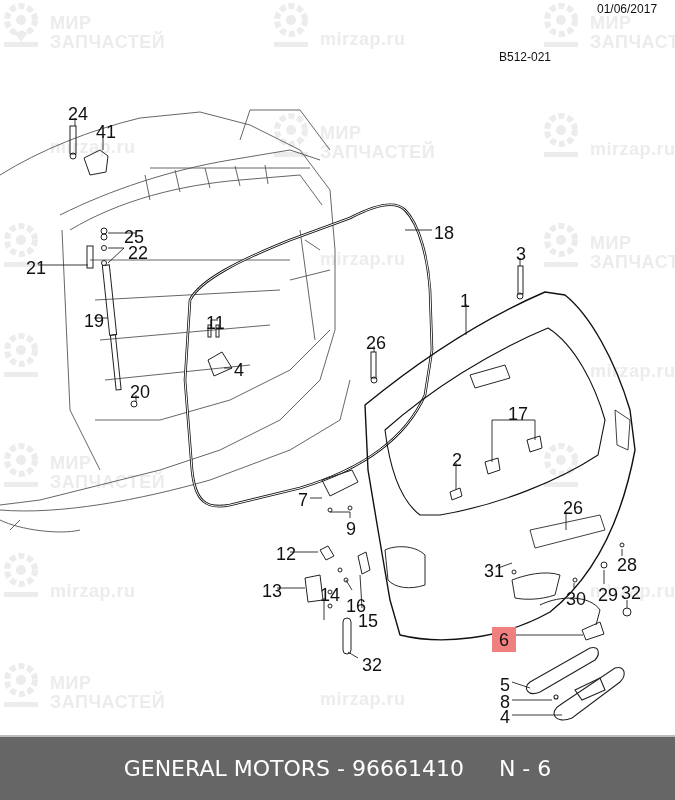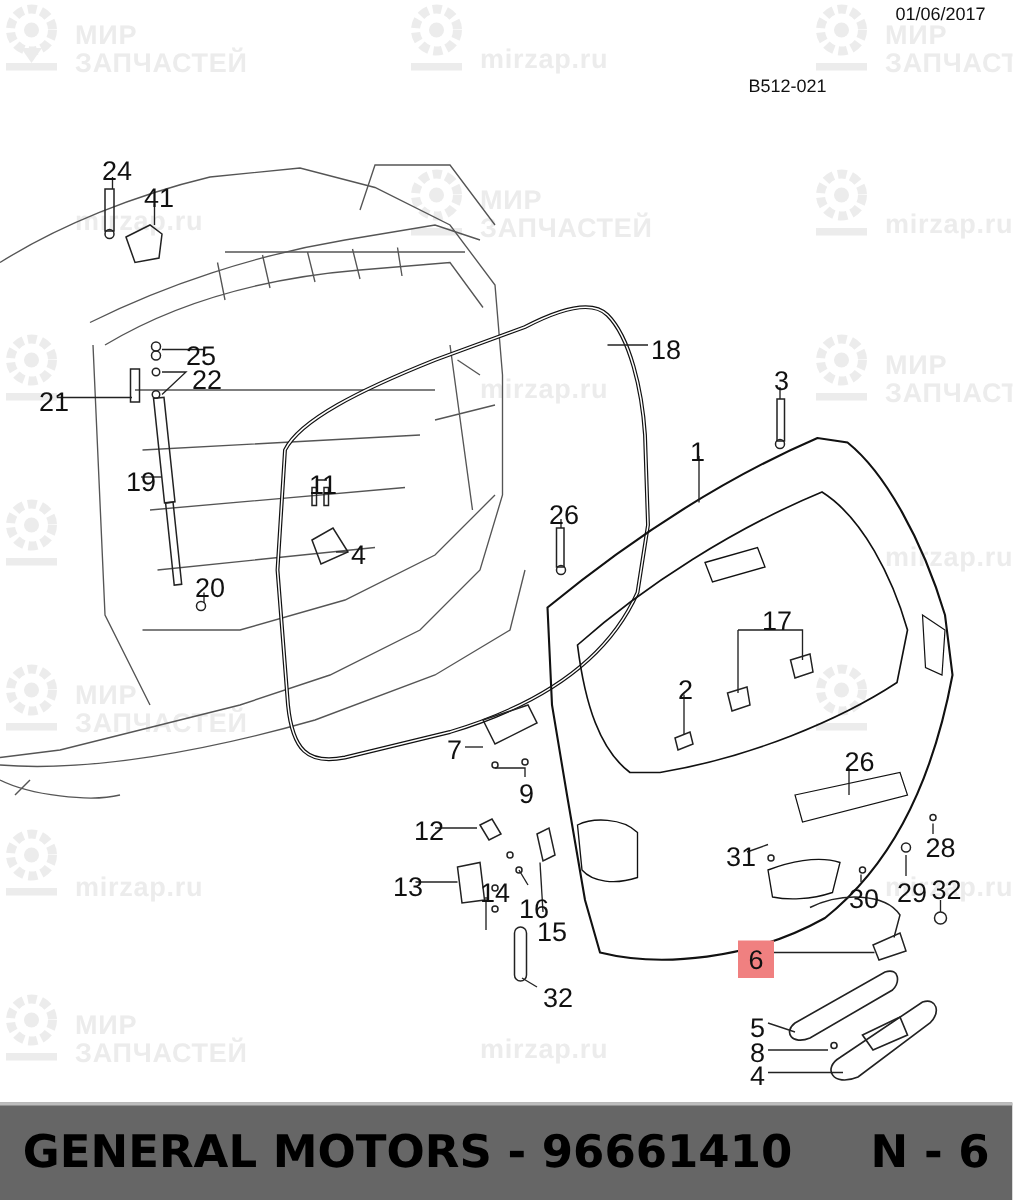--- a/index.html
+++ b/index.html
@@ -5,21 +5,21 @@
   html, body { margin: 0; padding: 0; }
   body { width: 675px; height: 800px; background: #ffffff; position: relative; overflow: hidden; font-family: "Liberation Sans", sans-serif; }
   .header-code { position: absolute; top: 2px; left: 499px; font-size: 12px; color: #111; margin-top: 48px; }
   .header-date { position: absolute; top: 2px; left: 597px; font-size: 12px; color: #111; }
   .wm { position: absolute; color: #ececec; font-weight: bold; line-height: 1.05; font-size: 18px; letter-spacing: 0.5px; }
   .wm-icon { position: absolute; width: 38px; height: 46px; }
   .diagram { position: absolute; left: 0; top: 0; width: 675px; height: 735px; }
   .callout { position: absolute; font-size: 18px; color: #111; line-height: 1; }
   .callout.hl { background: #f08080; padding: 4px 7px 3px 7px; }
   .footer { position: absolute; left: 0; top: 735px; width: 675px; height: 65px; background: #666666; border-top: 2px solid #bdbdbd; box-sizing: border-box; display: flex; align-items: center; justify-content: center; }
-  .footer-text { color: #000000; font-size: 30px; font-family: "DejaVu Sans", sans-serif; letter-spacing: 0px; white-space: pre; font-weight: bold; }
+  .footer-text { color: #ffffff; font-size: 22px; font-family: "DejaVu Sans", sans-serif; letter-spacing: 0px; white-space: pre; }
 </style>
 </head>
 <body>
 
 <div class="header-code">B512-021</div>
 <div class="header-date">01/06/2017</div>
 
 <div>
   <svg class="wm-icon" style="left:2px;top:2px" viewBox="0 0 38 46">
       <circle cx="19" cy="18" r="14" fill="none" stroke="#ececec" stroke-width="6" stroke-dasharray="6 3"></circle>

